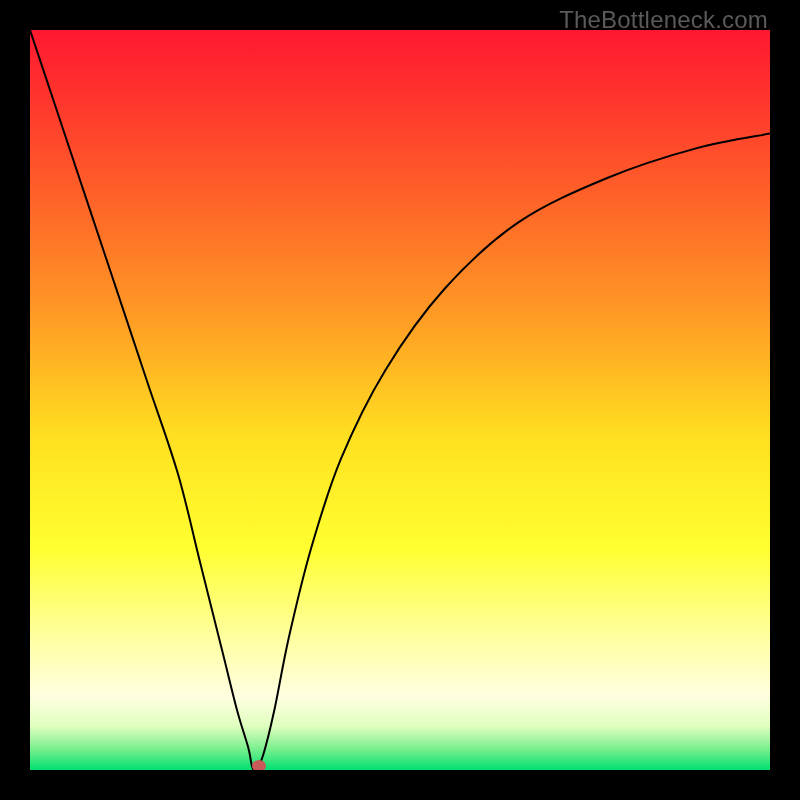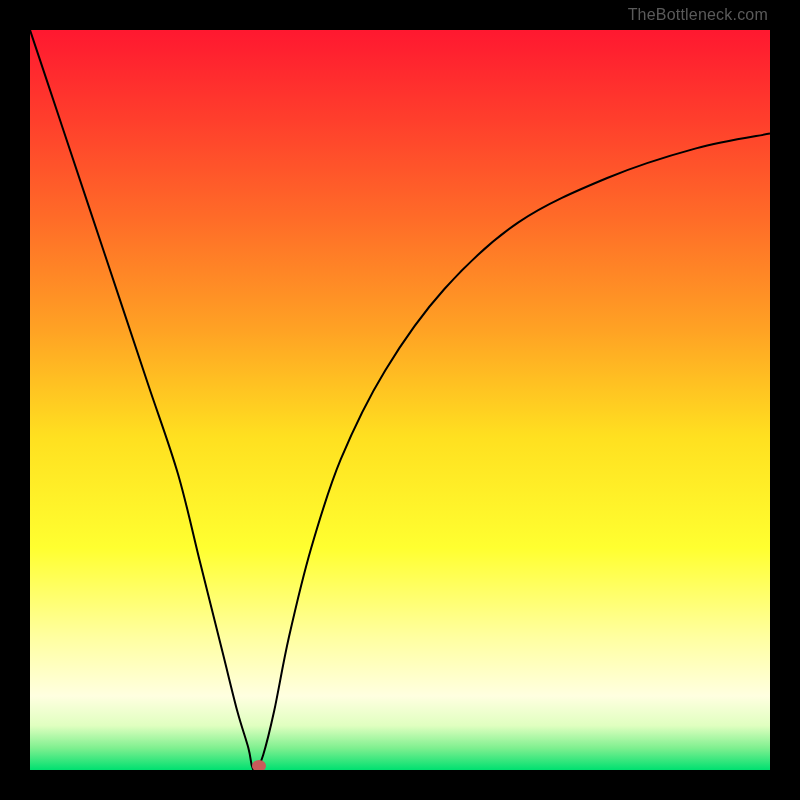--- a/index.html
+++ b/index.html
@@ -30,21 +30,21 @@
     position: absolute;
     inset: 0;
     
     background: #000;
   }
   .watermark {
     position: absolute;
     top: 6px;
     right: 32px;
     font-family: Arial, Helvetica, sans-serif;
-    font-size: 16px;
+    font-size: 24px;
     font-weight: 400;
     color: #5a5a5a;
     letter-spacing: 0.2px;
   }
   .curve-svg {
     position: absolute;
     inset: 0;
     width: 740px;
     height: 740px;
   }

